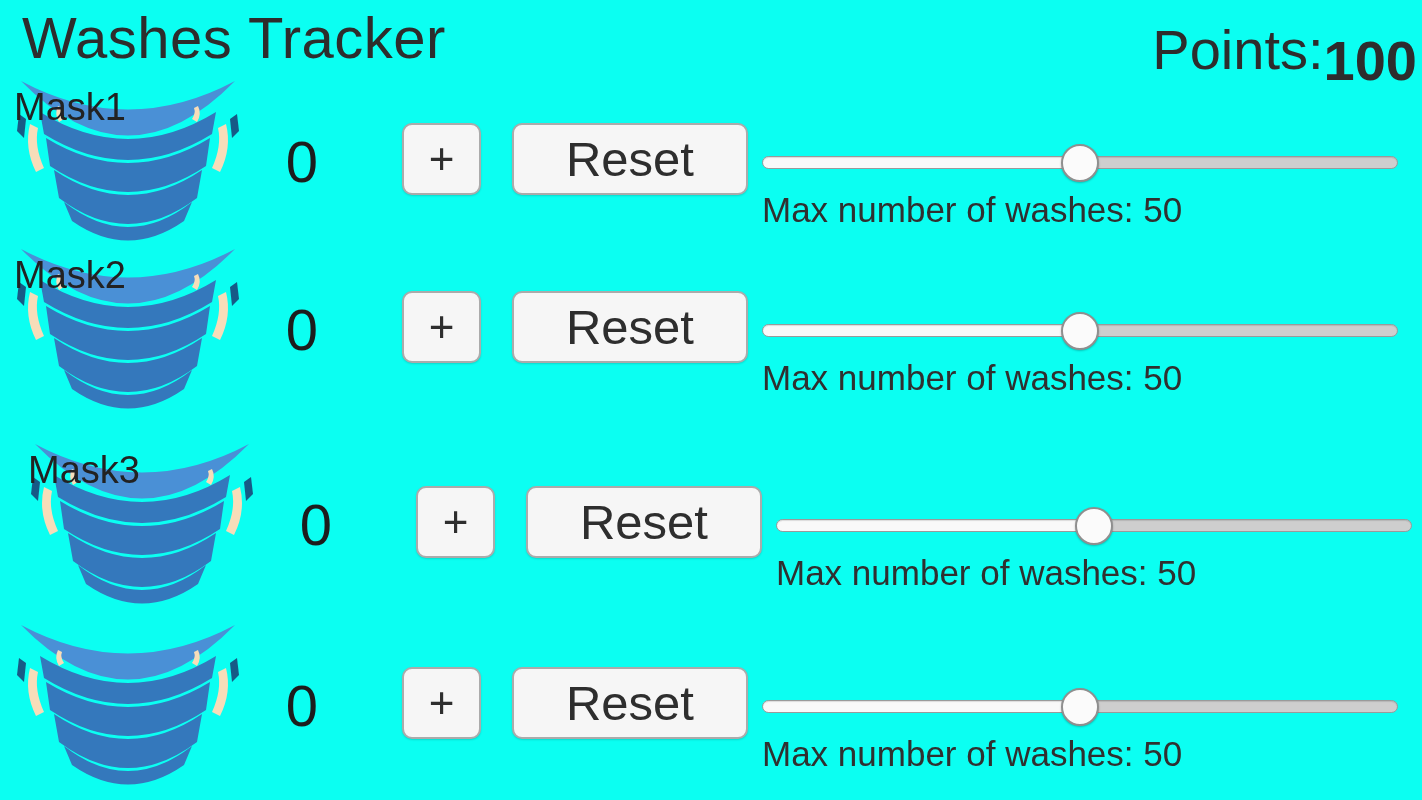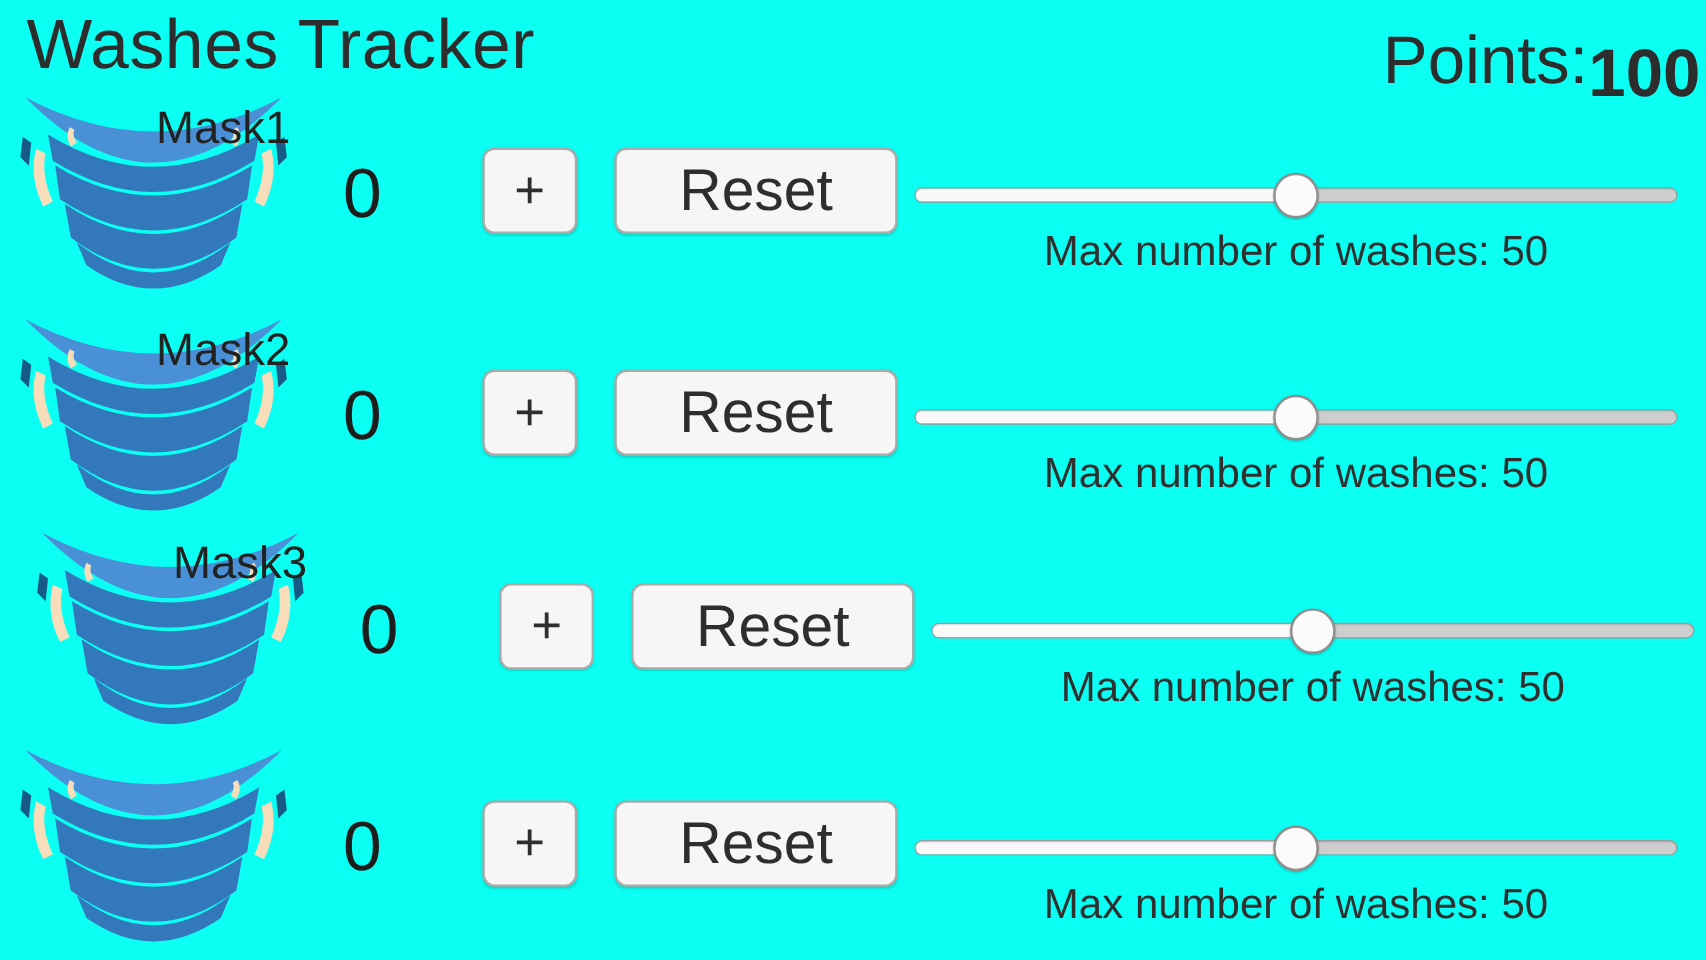--- a/index.html
+++ b/index.html
@@ -32,31 +32,31 @@
     align-items: center;
     font-size: 56px;
     color: #2d2d2d;
     white-space: nowrap;
   }
   .points .pts-value { margin-top: 22px; font-weight: bold; }
 
   
   .row { position: absolute; left: 0; width: 1422px; height: 182px; }
   .row.r0 { top: 78px; }
-  .row.r1 { top: 263px; }
+  .row.r1 { top: 246px; }
   .row.r2 { top: 441px; margin-left: 14px; }
   .row.r3 { top: 622px; }
 
   .mask-wrap { position: absolute; left: 14px; top: 0; width: 228px; height: 164px; }
   .mask-wrap svg { display: block; width: 228px; height: 164px; overflow: visible; }
   .mask-label {
     position: absolute;
     left: 0; top: 8px;
     width: 228px;
-    text-align: right;
+    text-align: left;
     font-size: 38px;
     color: #222;
     pointer-events: none;
   }
 
   .count {
     position: absolute;
     left: 252px; top: 50px;
     width: 100px;
     text-align: center;
@@ -118,21 +118,20 @@
     border: 2px solid #8f8f8f;
     border-radius: 50%;
     box-shadow: 0 1px 2px rgba(0,0,0,0.25);
     cursor: pointer;
   }
 
   .caption {
     position: absolute;
     left: 762px; top: 112px;
     width: 636px;
-    text-align: center;
     font-size: 35px;
     color: #303030;
     white-space: nowrap;
   }
 </style>
 </head>
 <body>
 
 <svg width="0" height="0" style="position:absolute" aria-hidden="true">
   <symbol id="mask-shape" viewBox="0 0 228 164">

